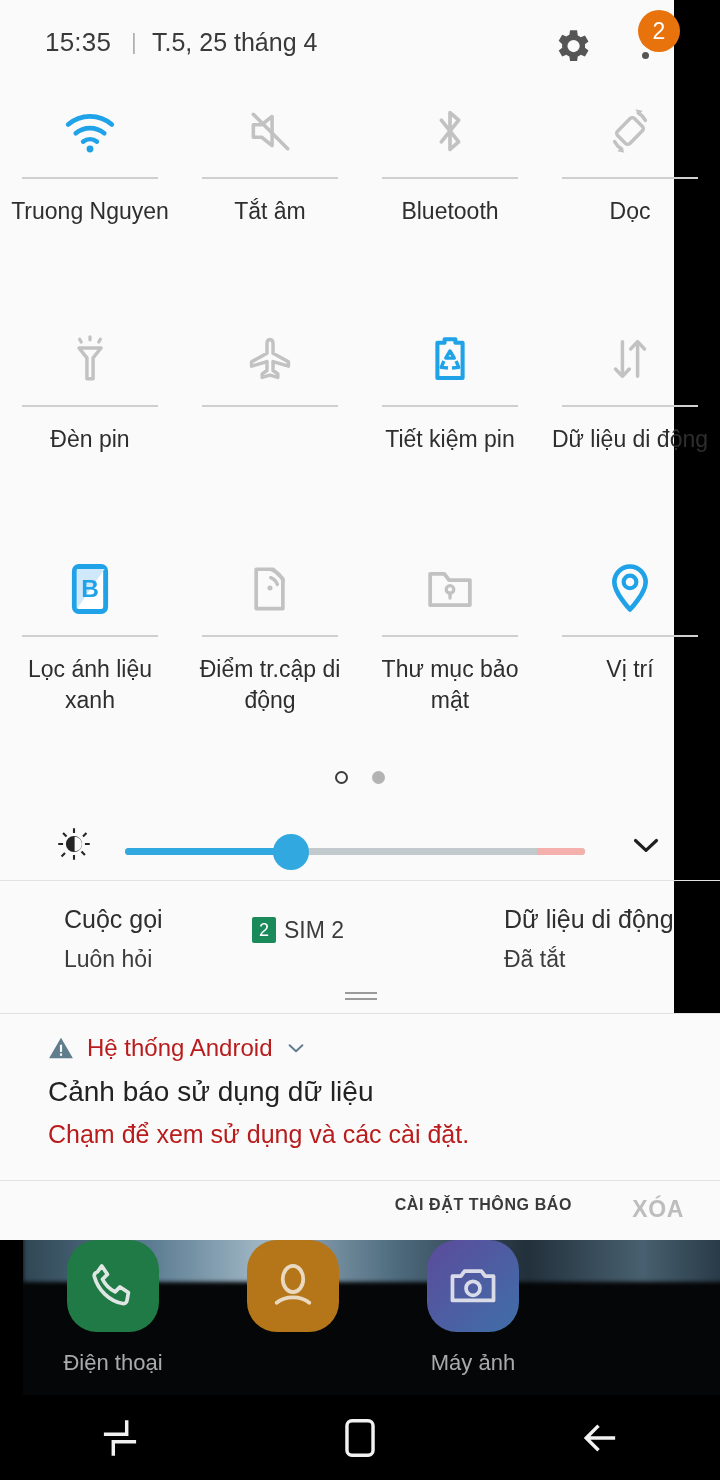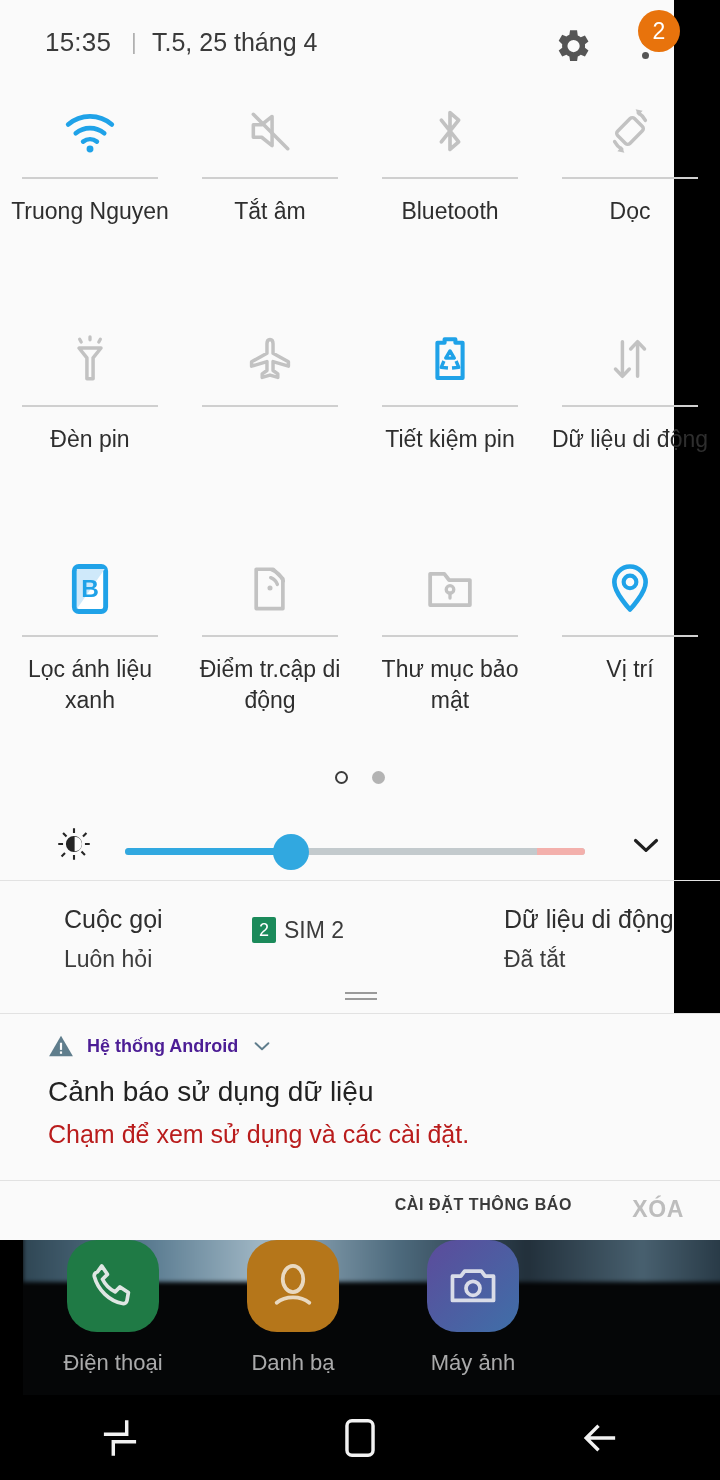--- a/index.html
+++ b/index.html
@@ -243,23 +243,22 @@
     background: #fafafa;
   }
   .notif-app {
     position: absolute;
     left: 48px; top: 20px;
     display: flex;
     align-items: center;
   }
   .warn-tri { width: 26px; height: 24px; margin-right: 13px; }
   .notif-app-name {
-    font-size: 18px;
-    color: #4c1d95;
-    font-weight: bold;
+    font-size: 24px;
+    color: #b91c1c;
   }
   .notif-chevron { width: 22px; height: 14px; margin-left: 13px; }
   .notif-title {
     position: absolute;
     left: 48px; top: 62px;
     font-size: 28px;
     color: #222;
   }
   .notif-body {
     position: absolute;
@@ -610,21 +609,20 @@
         <div class="dock-label">Điện thoại</div>
       </div>
 
       <div class="dock-app">
         <div class="dock-icon" style="background:#b5761a;">
           <svg width="56" height="56" viewBox="0 0 24 24">
             <ellipse cx="12" cy="9" rx="4.4" ry="5.6" fill="none" stroke="#e9d9c0" stroke-width="1.6"></ellipse>
             <path fill="none" stroke="#e9d9c0" stroke-width="1.6" stroke-linecap="round" d="M5 19.2c1.7-1.4 3.7-2.3 7-2.3s5.3.9 7 2.3"></path>
           </svg>
         </div>
-        <div class="dock-label">Danh bạ</div>
       </div>
 
       <div class="dock-app">
         <div class="dock-icon" style="background:linear-gradient(135deg,#5c4b9b,#3f6fa8);">
           <svg width="56" height="56" viewBox="0 0 24 24">
             <path fill="none" stroke="#d9dce8" stroke-width="1.6" stroke-linejoin="round" d="M3.2 7.8h3.6l1.6-2.2h7.2l1.6 2.2h3.6v10.4H3.2z"></path>
             <circle cx="12" cy="13" r="3" fill="none" stroke="#d9dce8" stroke-width="1.6"></circle>
           </svg>
         </div>
         <div class="dock-label">Máy ảnh</div>

